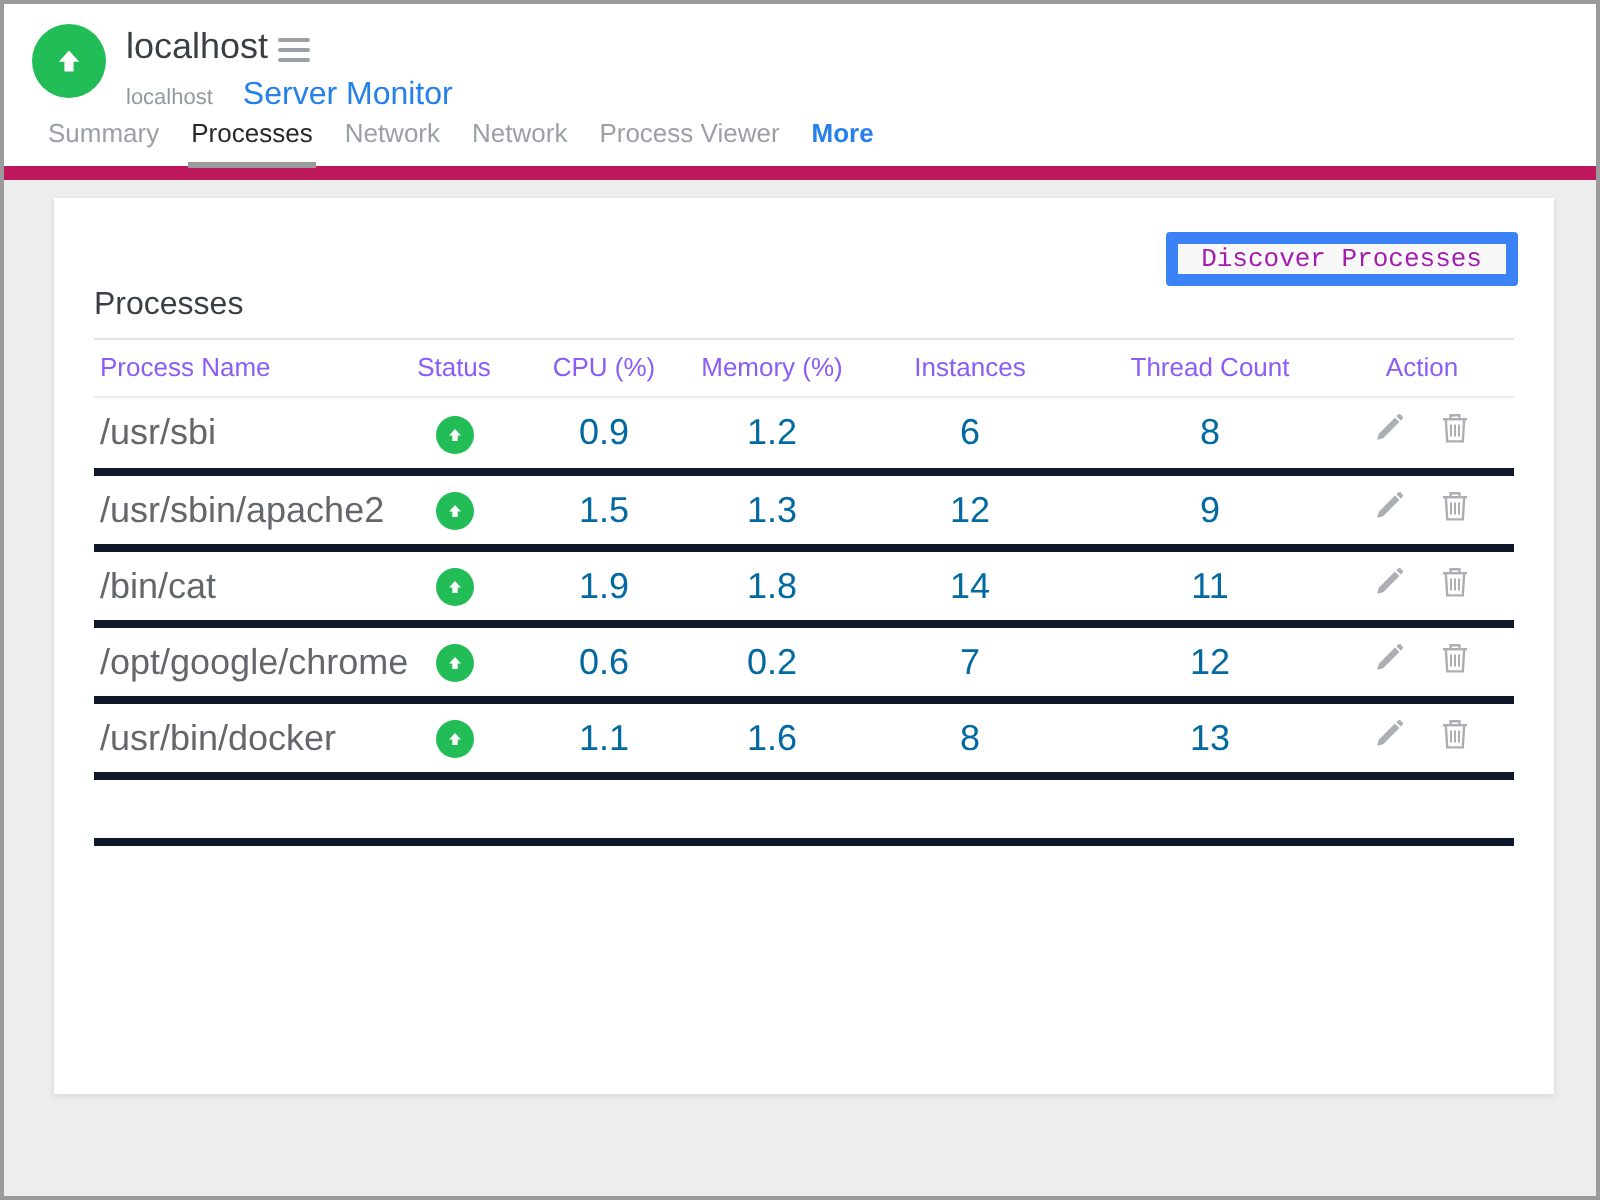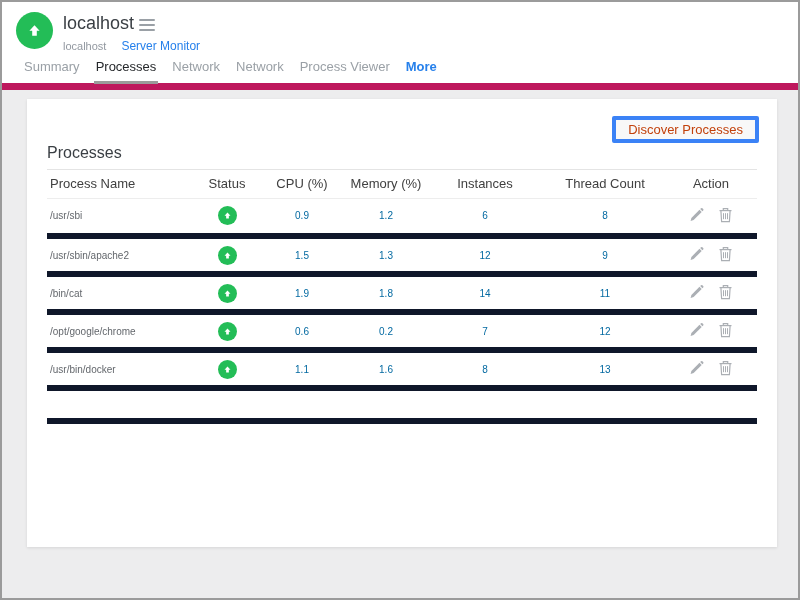--- a/index.html
+++ b/index.html
@@ -35,21 +35,21 @@
   }
   .menu-btn {
     position: absolute; left: 137px; top: 16px;
     width: 16px; height: 14px; cursor: pointer;
   }
   .sub-row {
     position: absolute; left: 61px; top: 37px;
     display: flex; gap: 15px; align-items: baseline;
   }
   .sub-host { font-size: 11px; color: #9298a0; }
-  .sub-link { font-size: 12px; color: #2680eb; }
+  .sub-link { font-size: 16px; color: #2680eb; }
 
   
   .tabs {
     position: absolute; left: 20px; top: 57px; height: 24px;
     display: flex; column-gap: 12px; align-items: flex-start;
   }
   .tab {
     font-size: 13px; color: #9aa0a6; padding: 0 2px 7px 2px;
     cursor: pointer; white-space: nowrap;
   }
@@ -59,41 +59,41 @@
   
   .card {
     position: absolute; left: 25px; top: 97px;
     width: 750px; height: 448px;
     background: #ffffff;
     box-shadow: 0 1px 3px rgba(0,0,0,0.10);
   }
   .discover-btn {
     position: absolute; top: 17px; right: 18px;
     height: 27px; padding: 0 12px;
-    font-family: Liberation Sans, sans-serif;
-    font-size: 13px; color: #c2410c;
-    background: #f8f8f8; border: 4px solid #3b82f6; border-radius: 2px;
+    font-family: Liberation Mono, monospace;
+    font-size: 13px; color: #a21caf;
+    background: #f8f8f8; border: 6px solid #3b82f6; border-radius: 2px;
     cursor: pointer;
   }
   .section-title {
     position: absolute; left: 20px; right: 20px; top: 45px;
     font-size: 16px; font-weight: 400; color: #3a3f44;
     padding-bottom: 7px; border-bottom: 1px solid #e4e4e4;
   }
   .proc-table {
     position: absolute; left: 20px; right: 20px; top: 70px;
     width: 710px; border-collapse: collapse; table-layout: fixed;
   }
   .proc-table th {
-    height: 29px; font-size: 13px; font-weight: 400; color: #404040;
+    height: 29px; font-size: 13px; font-weight: 400; color: #8b5cf6;
     border-bottom: 1px solid #ededed; text-align: center; vertical-align: middle; margin-left: 18px;
   }
   .proc-table td {
-    height: 38px; font-size: 10px; color: #5f6368;
-    border-bottom: 6px solid #0f172a; text-align: center; vertical-align: middle;
+    height: 38px; font-size: 18px; color: #5f6368;
+    border-bottom: 4px solid #0f172a; text-align: center; vertical-align: middle;
   }
   .proc-table th.c-name, .proc-table td.c-name { text-align: left; padding-left: 3px; }
   .proc-table td.c-name { color: #63676c; }
   .proc-table td.c-num { color: #0369a1; cursor: pointer; }
   .proc-table tr.filler td { height: 33px; }
   .status-dot {
     display: inline-flex; width: 19px; height: 19px; border-radius: 50%;
     background: #23bd57; align-items: center; justify-content: center;
     vertical-align: middle;
   }

